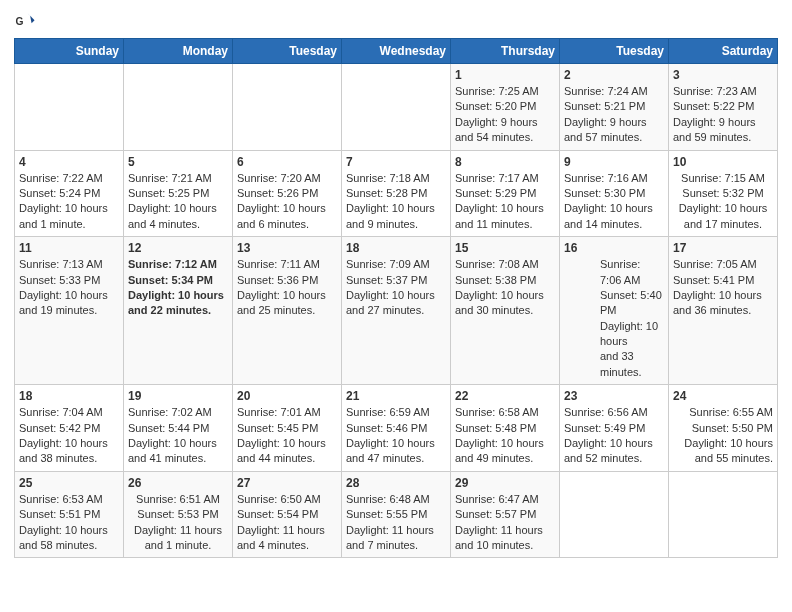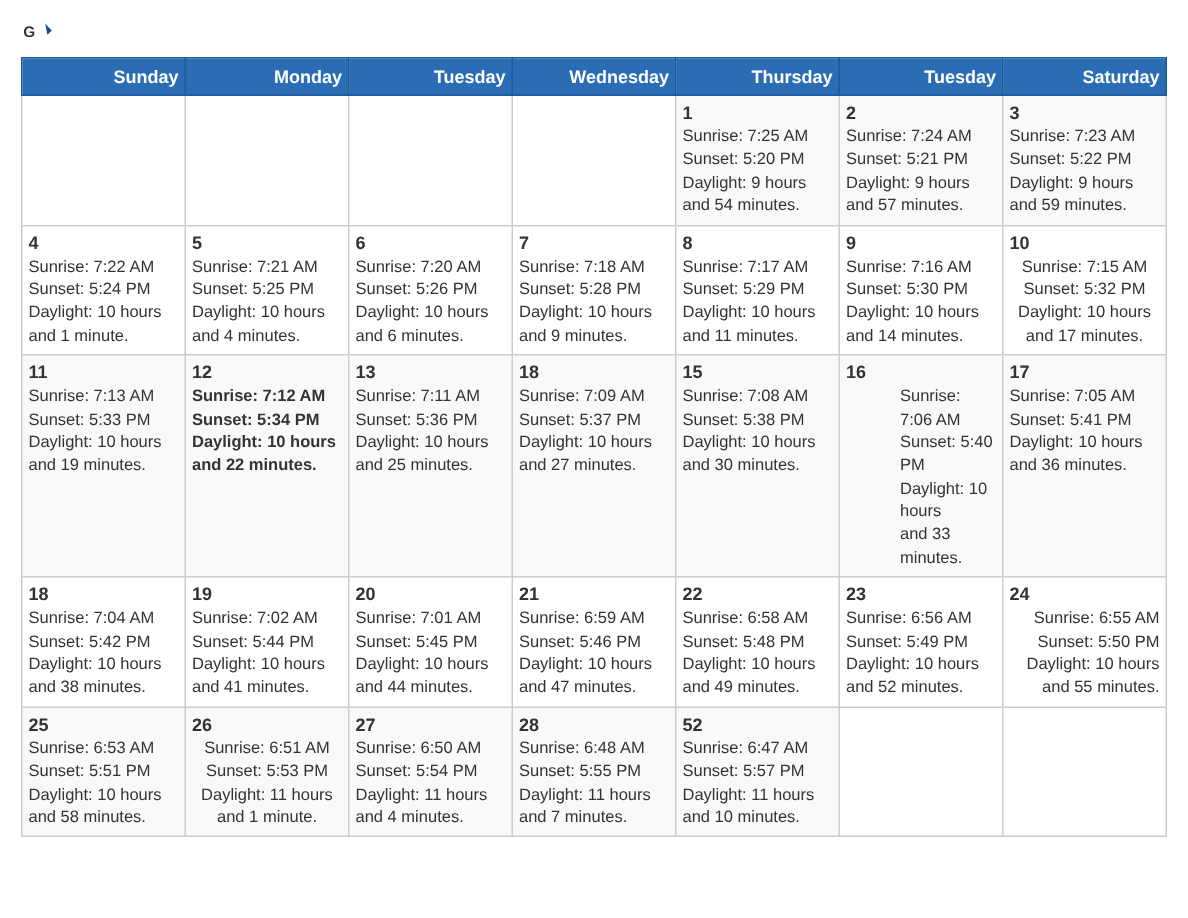--- a/index.html
+++ b/index.html
@@ -329,21 +329,21 @@
 and 4 minutes.</div>
           </td>
           <td>
             <span class="day-num">28</span>
             <div class="day-info" style="white-space: pre-line;">Sunrise: 6:48 AM
 Sunset: 5:55 PM
 Daylight: 11 hours
 and 7 minutes.</div>
           </td>
           <td>
-            <span class="day-num">52</span>
+            <span class="day-num">29</span>
             <div class="day-info" style="white-space: pre-line;">Sunrise: 6:47 AM
 Sunset: 5:57 PM
 Daylight: 11 hours
 and 10 minutes.</div>
           </td>
           <td class="empty-cell"></td>
           <td class="empty-cell"></td>
         </tr>
       </tbody>
   </table>

